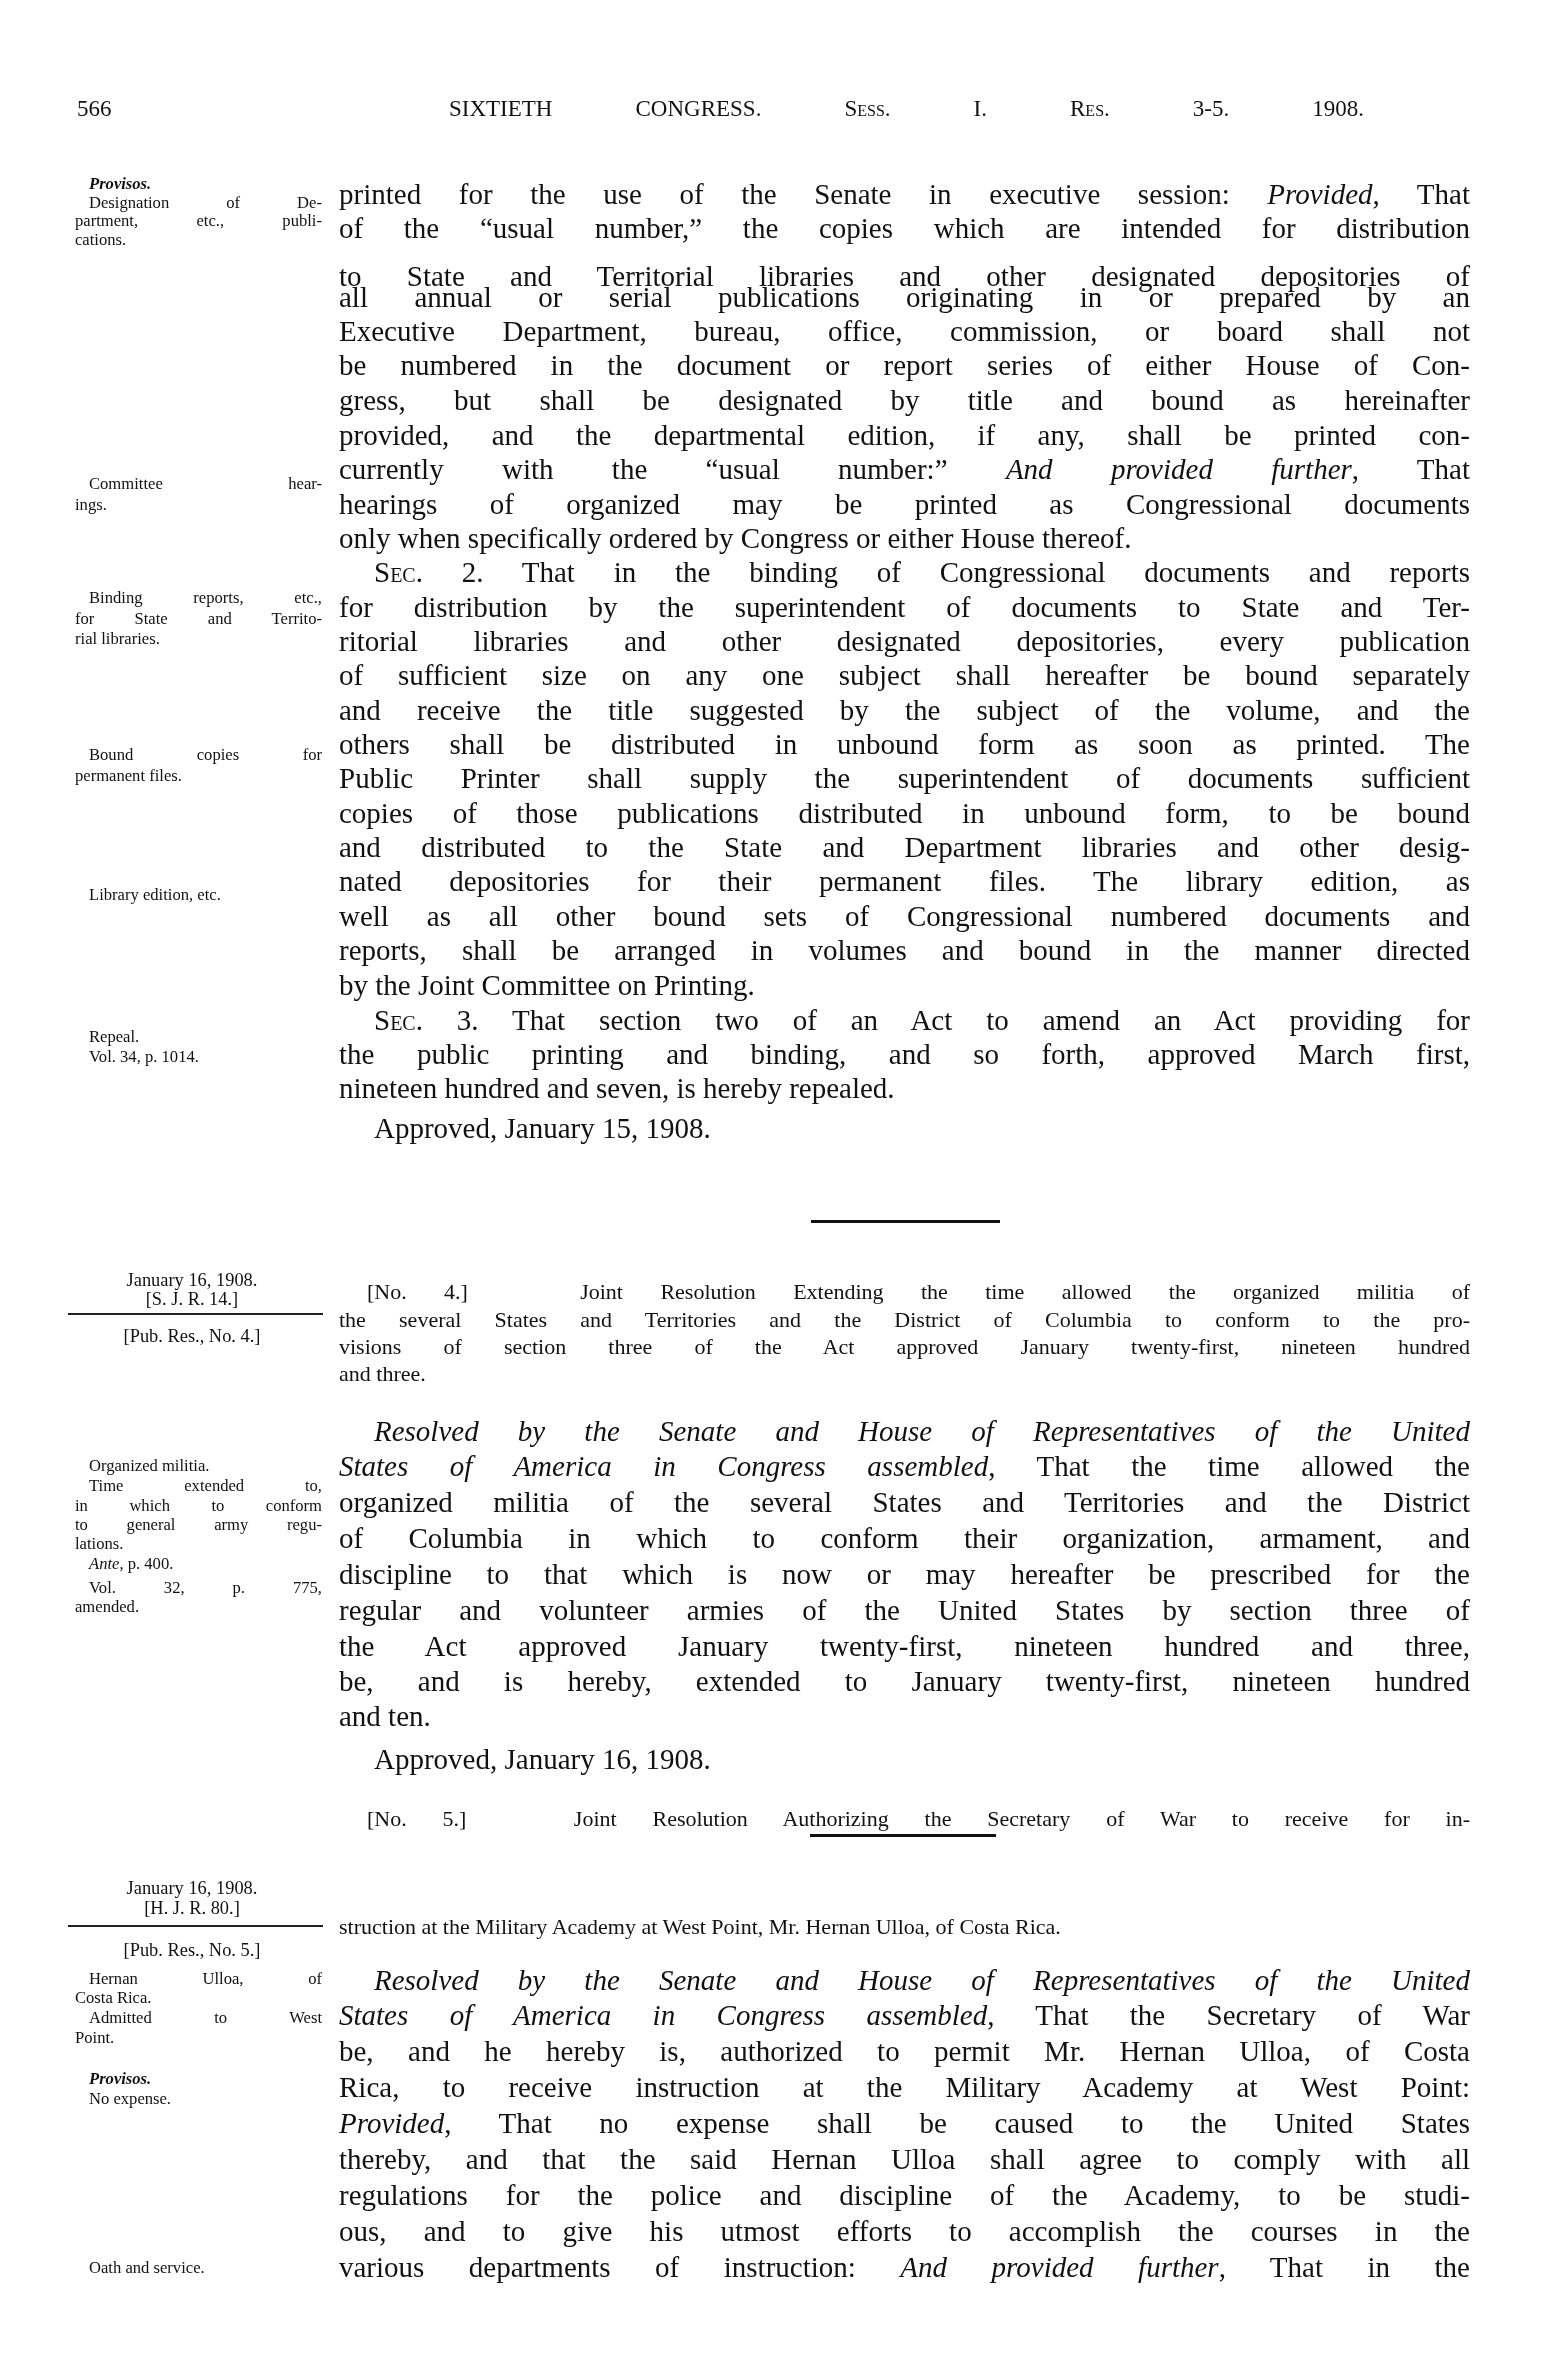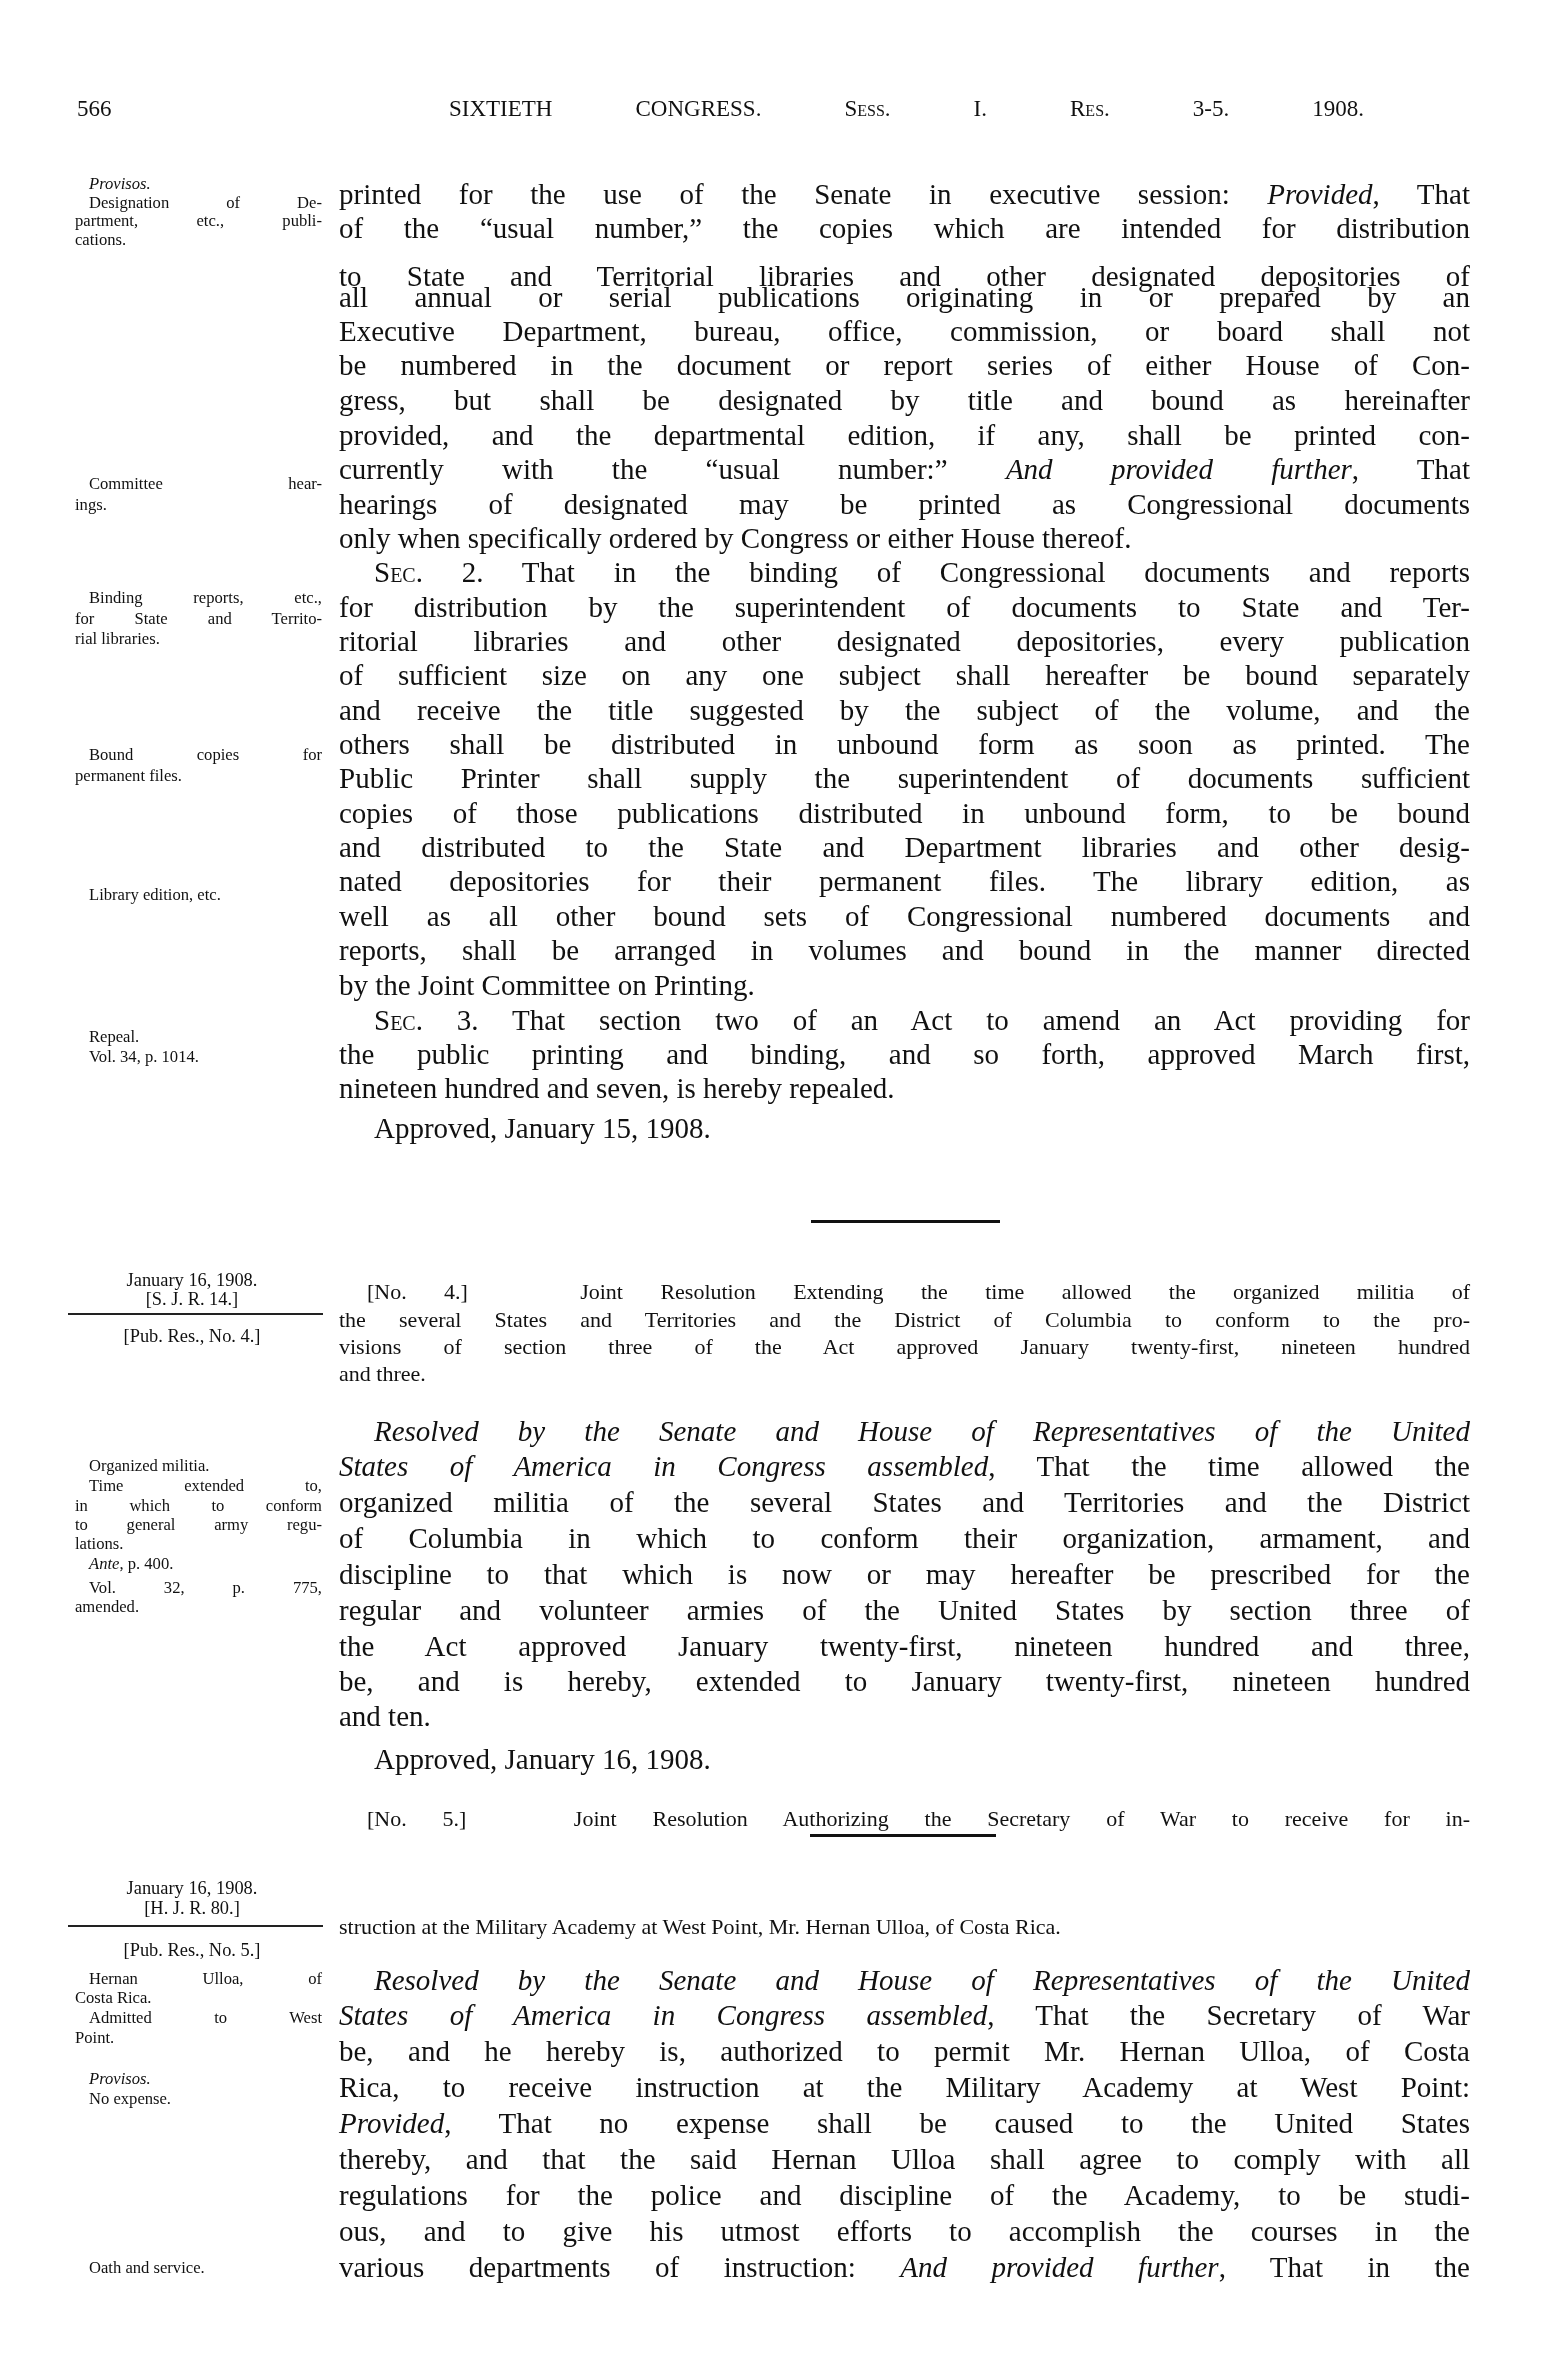--- a/index.html
+++ b/index.html
@@ -11,21 +11,21 @@
   .sc { font-variant:small-caps; }
   .ln { position:absolute; left:339px; width:1131px; font-size:29px; line-height:35px; height:35px; white-space:nowrap; text-align:justify; text-align-last:justify; transform:translateY(-17.5px); }
   .ln.last { text-align-last:left; }
   .ln.ind { padding-left:35px; width:1096px; }
   .ln.sm { font-size:22px; line-height:28px; height:28px; transform:translateY(-14px); }
   .ln.sm.ind { padding-left:28px; width:1103px; }
   i { font-style:italic; }
   .mn { position:absolute; left:75px; width:247px; font-size:16.6px; line-height:19px; font-weight:normal; white-space:nowrap; text-align:justify; text-align-last:justify; transform:translateY(-9.6px); }
   .mn.last { text-align-last:left; }
   .mn.ind { padding-left:14px; width:233px; }
-  .mn.it { font-style:italic; font-weight:normal; }
+  .mn.it { font-style:italic; font-weight:bold; }
   .mn.nb { font-weight:normal; }
   .mc { position:absolute; left:61px; width:262px; text-align:center; font-size:18.4px; line-height:21px; white-space:nowrap; transform:translateY(-10.5px); }
   .rule { position:absolute; height:2.6px; background:#111; }
   .mrule { position:absolute; left:68px; width:255px; height:1.7px; background:#222; }
 </style>
 </head>
 <body>
 
 <div class="abs hdr pageno">566</div>
 <div class="abs hdr runhead">
@@ -57,21 +57,21 @@
 
 <div class="ln" style="top:194px"><span>printed for the use of the Senate in executive session: </span><i>Provided</i><span>, That</span></div>
 <div class="ln" style="top:228px">of the “usual number,” the copies which are intended for distribution</div>
 <div class="ln" style="top:276px">to State and Territorial libraries and other designated depositories of</div>
 <div class="ln" style="top:297px">all annual or serial publications originating in or prepared by an</div>
 <div class="ln" style="top:331px">Executive Department, bureau, office, commission, or board shall not</div>
 <div class="ln" style="top:365px">be numbered in the document or report series of either House of Con-</div>
 <div class="ln" style="top:400px">gress, but shall be designated by title and bound as hereinafter</div>
 <div class="ln" style="top:435px">provided, and the departmental edition, if any, shall be printed con-</div>
 <div class="ln" style="top:469px"><span>currently with the “usual number:” </span><i>And provided further</i><span>, That</span></div>
-<div class="ln" style="top:504px">hearings of designated may be printed as Congressional documents</div>
+<div class="ln" style="top:504px">hearings of organized may be printed as Congressional documents</div>
 <div class="ln last" style="top:538px">only when specifically ordered by Congress or either House thereof.</div>
 <div class="ln ind" style="top:572px"><span class="sc">Sec. 2.</span><span> That in the binding of Congressional documents and reports</span></div>
 <div class="ln" style="top:607px">for distribution by the superintendent of documents to State and Ter-</div>
 <div class="ln" style="top:641px">ritorial libraries and other designated depositories, every publication</div>
 <div class="ln" style="top:675px">of sufficient size on any one subject shall hereafter be bound separately</div>
 <div class="ln" style="top:710px">and receive the title suggested by the subject of the volume, and the</div>
 <div class="ln" style="top:744px">others shall be distributed in unbound form as soon as printed. The</div>
 <div class="ln" style="top:778px">Public Printer shall supply the superintendent of documents sufficient</div>
 <div class="ln" style="top:813px">copies of those publications distributed in unbound form, to be bound</div>
 <div class="ln" style="top:847px">and distributed to the State and Department libraries and other desig-</div>

